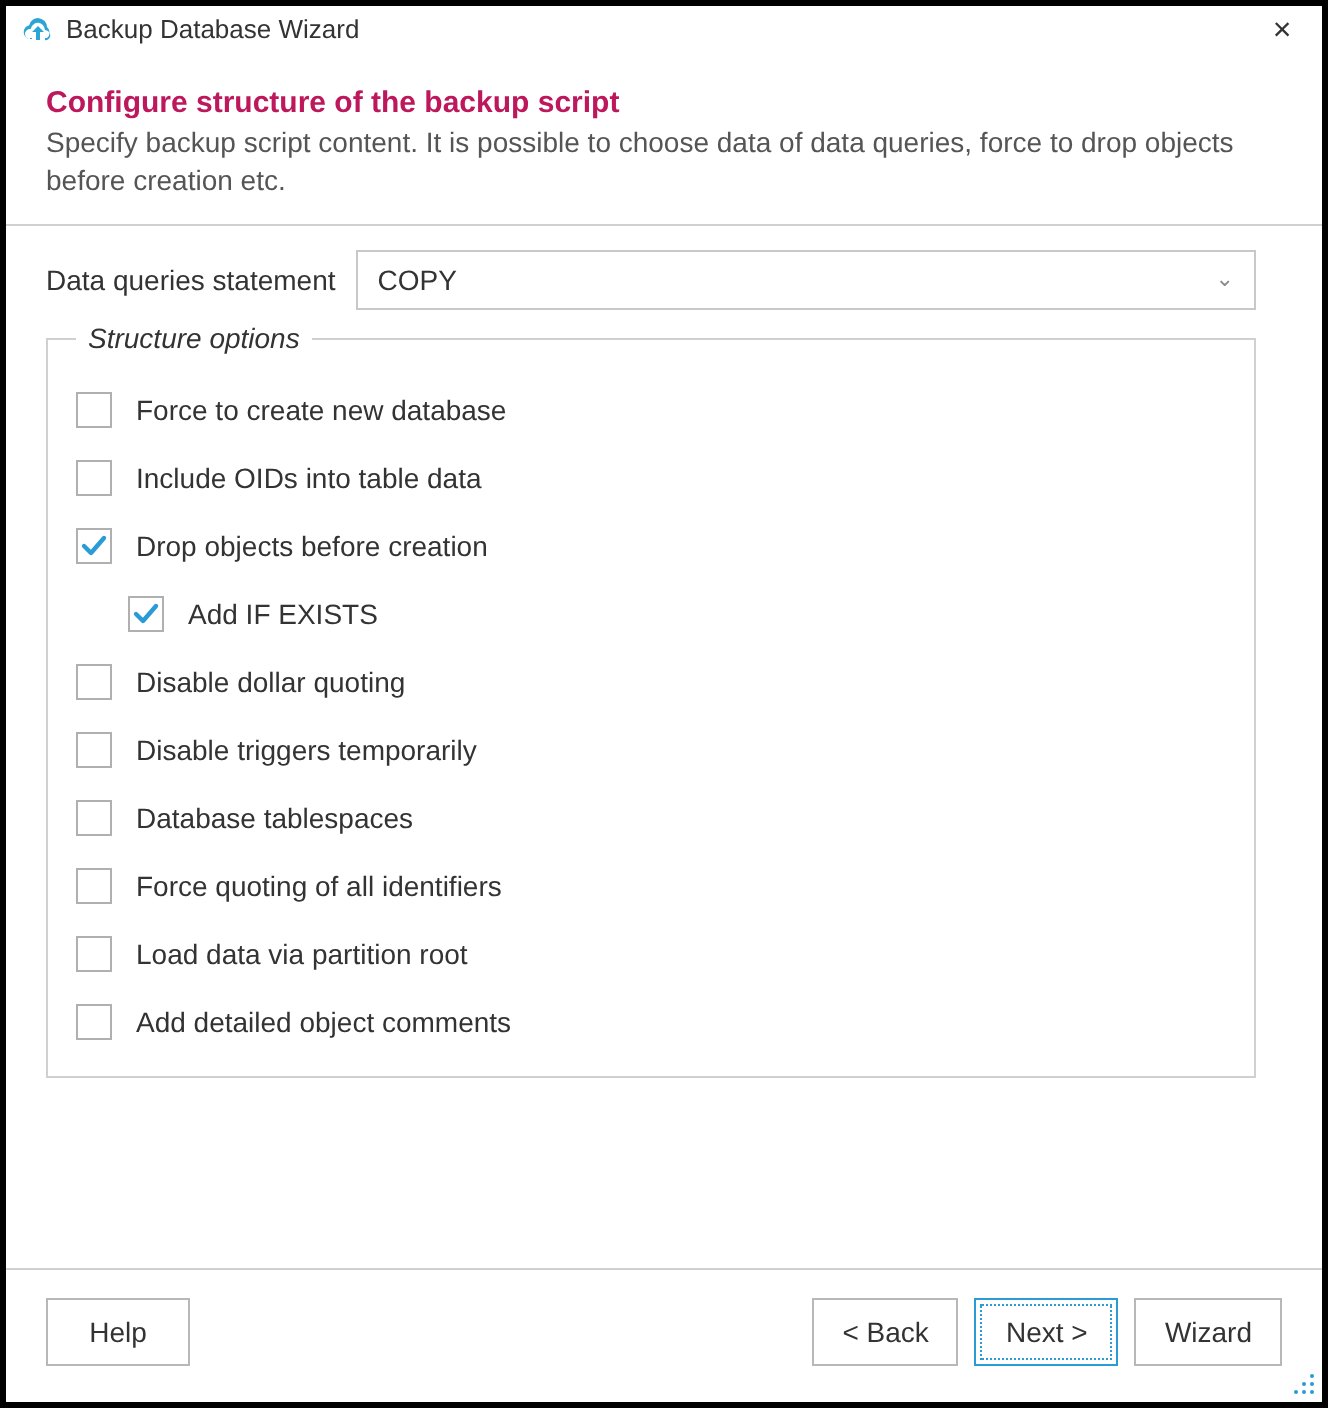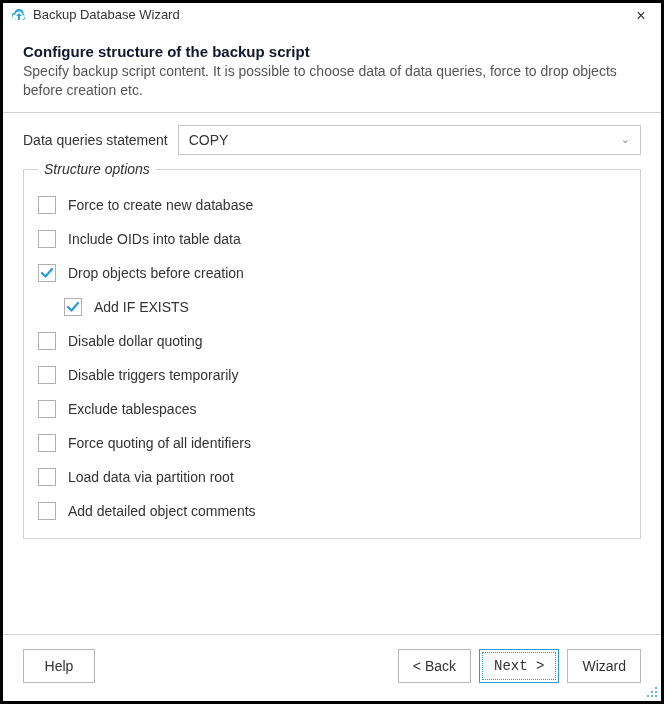--- a/index.html
+++ b/index.html
@@ -35,25 +35,25 @@
     width: 24px;
     text-align: center;
     font-size: 16px;
     cursor: pointer;
     color: #333;
   }
   .header {
     padding: 10px 20px 12px 20px;
     border-bottom: 1px solid #d0d0d0;
   }
-  .header .h-title { font-weight: 600; font-size: 15px; color: #0f172a; margin-bottom: 2px; }
+  .header .h-title { font-weight: 600; font-size: 15px; color: #be185d; margin-bottom: 2px; }
   .header .h-sub { font-size: 14px; color: #555; line-height: 1.35; }
   .content {
     flex: 1;
-    padding: 12px 20px 0 20px;
+    padding: 12px 33px 0 20px;
   }
   .row {
     display: flex;
     align-items: center;
     margin-bottom: 14px;
   }
   .row label { margin-right: 10px; font-size: 14px; color: #333; }
   .select {
     flex: 1;
     height: 30px;
@@ -122,21 +122,20 @@
     display: inline-flex;
     align-items: center;
     justify-content: center;
     margin-left: 8px;
   }
   .btn:first-child { margin-left: 0; }
   .btn.default {
     outline: 1px dotted #2b9bd6;
     outline-offset: -4px;
     border: 1px solid #2b9bd6;
-    font-family: Liberation Mono, monospace;
   }
   .spacer { flex: 1; }
   .resize-grip {
     position: absolute;
     right: 3px;
     bottom: 3px;
     width: 14px;
     height: 14px;
   }
 </style>
@@ -200,21 +199,21 @@
           <div class="check-row">
             <span class="checkbox"></span>
             <span class="check-label">Disable dollar quoting</span>
           </div>
           <div class="check-row">
             <span class="checkbox"></span>
             <span class="check-label">Disable triggers temporarily</span>
           </div>
           <div class="check-row">
             <span class="checkbox"></span>
-            <span class="check-label">Exclude tablespaces</span>
+            <span class="check-label">Database tablespaces</span>
           </div>
           <div class="check-row">
             <span class="checkbox"></span>
             <span class="check-label">Force quoting of all identifiers</span>
           </div>
           <div class="check-row">
             <span class="checkbox"></span>
             <span class="check-label">Load data via partition root</span>
           </div>
           <div class="check-row">

